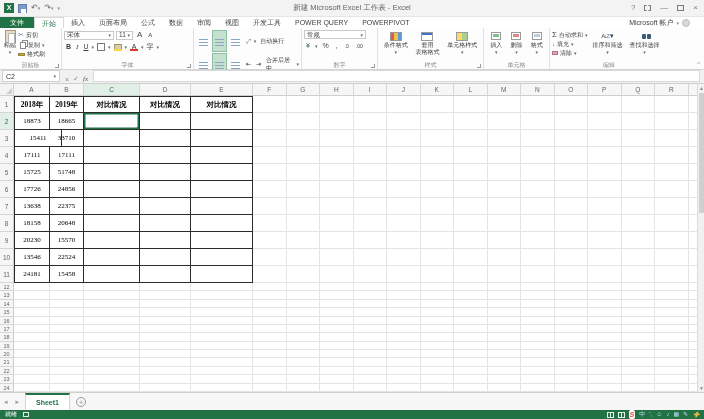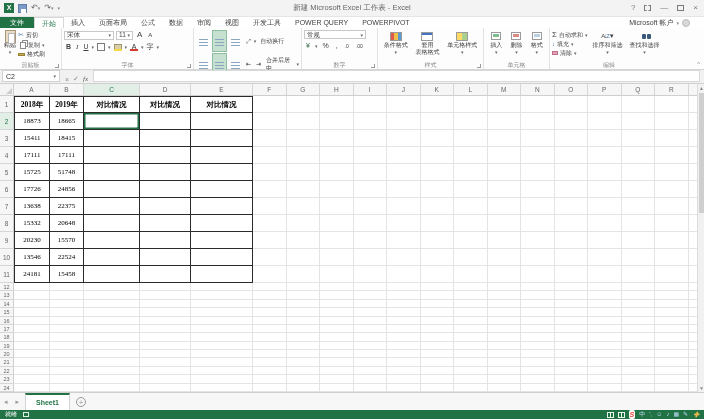--- a/index.html
+++ b/index.html
@@ -425,22 +425,22 @@
       <div class="gcell" style="left: 420.5px; top: 29px; width: 33.5px; height: 17px;"></div>
       <div class="gcell" style="left: 454px; top: 29px; width: 33.5px; height: 17px;"></div>
       <div class="gcell" style="left: 487.5px; top: 29px; width: 33.5px; height: 17px;"></div>
       <div class="gcell" style="left: 521px; top: 29px; width: 33.5px; height: 17px;"></div>
       <div class="gcell" style="left: 554.5px; top: 29px; width: 33.5px; height: 17px;"></div>
       <div class="gcell" style="left: 588px; top: 29px; width: 33.5px; height: 17px;"></div>
       <div class="gcell" style="left: 621.5px; top: 29px; width: 33.5px; height: 17px;"></div>
       <div class="gcell" style="left: 655px; top: 29px; width: 33.5px; height: 17px;"></div>
       <div class="gcell" style="left: 688.5px; top: 29px; width: 33.5px; height: 17px;"></div>
       <div class="rowh" style="top: 46px; height: 17px; line-height: 17px; font-size: 6.5px;">3</div>
-      <div class="gcell tcell left0" style="left: 14px; top: 46px; width: 36px; height: 17px;">15411</div>
-      <div class="gcell tcell" style="left: 50px; top: 46px; width: 34px; height: 17px;">18415</div>
+      <div class="gcell tcell left0" style="left: 14px; top: 46px; width: 48px; height: 17px;">15411</div>
+      <div class="gcell tcell" style="left: 50px; top: 46px; width: 34px; height: 17px;">33710</div>
       <div class="gcell tcell" style="left: 84px; top: 46px; width: 56px; height: 17px;"></div>
       <div class="gcell tcell" style="left: 140px; top: 46px; width: 51px; height: 17px;"></div>
       <div class="gcell tcell" style="left: 191px; top: 46px; width: 62px; height: 17px;"></div>
       <div class="gcell" style="left: 253px; top: 46px; width: 33.5px; height: 17px;"></div>
       <div class="gcell" style="left: 286.5px; top: 46px; width: 33.5px; height: 17px;"></div>
       <div class="gcell" style="left: 320px; top: 46px; width: 33.5px; height: 17px;"></div>
       <div class="gcell" style="left: 353.5px; top: 46px; width: 33.5px; height: 17px;"></div>
       <div class="gcell" style="left: 387px; top: 46px; width: 33.5px; height: 17px;"></div>
       <div class="gcell" style="left: 420.5px; top: 46px; width: 33.5px; height: 17px;"></div>
       <div class="gcell" style="left: 454px; top: 46px; width: 33.5px; height: 17px;"></div>
@@ -525,21 +525,21 @@
       <div class="gcell" style="left: 420.5px; top: 114px; width: 33.5px; height: 17px;"></div>
       <div class="gcell" style="left: 454px; top: 114px; width: 33.5px; height: 17px;"></div>
       <div class="gcell" style="left: 487.5px; top: 114px; width: 33.5px; height: 17px;"></div>
       <div class="gcell" style="left: 521px; top: 114px; width: 33.5px; height: 17px;"></div>
       <div class="gcell" style="left: 554.5px; top: 114px; width: 33.5px; height: 17px;"></div>
       <div class="gcell" style="left: 588px; top: 114px; width: 33.5px; height: 17px;"></div>
       <div class="gcell" style="left: 621.5px; top: 114px; width: 33.5px; height: 17px;"></div>
       <div class="gcell" style="left: 655px; top: 114px; width: 33.5px; height: 17px;"></div>
       <div class="gcell" style="left: 688.5px; top: 114px; width: 33.5px; height: 17px;"></div>
       <div class="rowh" style="top: 131px; height: 17px; line-height: 17px; font-size: 6.5px;">8</div>
-      <div class="gcell tcell left0" style="left: 14px; top: 131px; width: 36px; height: 17px;">15332</div>
+      <div class="gcell tcell left0" style="left: 14px; top: 131px; width: 36px; height: 17px;">18158</div>
       <div class="gcell tcell" style="left: 50px; top: 131px; width: 34px; height: 17px;">20648</div>
       <div class="gcell tcell" style="left: 84px; top: 131px; width: 56px; height: 17px;"></div>
       <div class="gcell tcell" style="left: 140px; top: 131px; width: 51px; height: 17px;"></div>
       <div class="gcell tcell" style="left: 191px; top: 131px; width: 62px; height: 17px;"></div>
       <div class="gcell" style="left: 253px; top: 131px; width: 33.5px; height: 17px;"></div>
       <div class="gcell" style="left: 286.5px; top: 131px; width: 33.5px; height: 17px;"></div>
       <div class="gcell" style="left: 320px; top: 131px; width: 33.5px; height: 17px;"></div>
       <div class="gcell" style="left: 353.5px; top: 131px; width: 33.5px; height: 17px;"></div>
       <div class="gcell" style="left: 387px; top: 131px; width: 33.5px; height: 17px;"></div>
       <div class="gcell" style="left: 420.5px; top: 131px; width: 33.5px; height: 17px;"></div>

